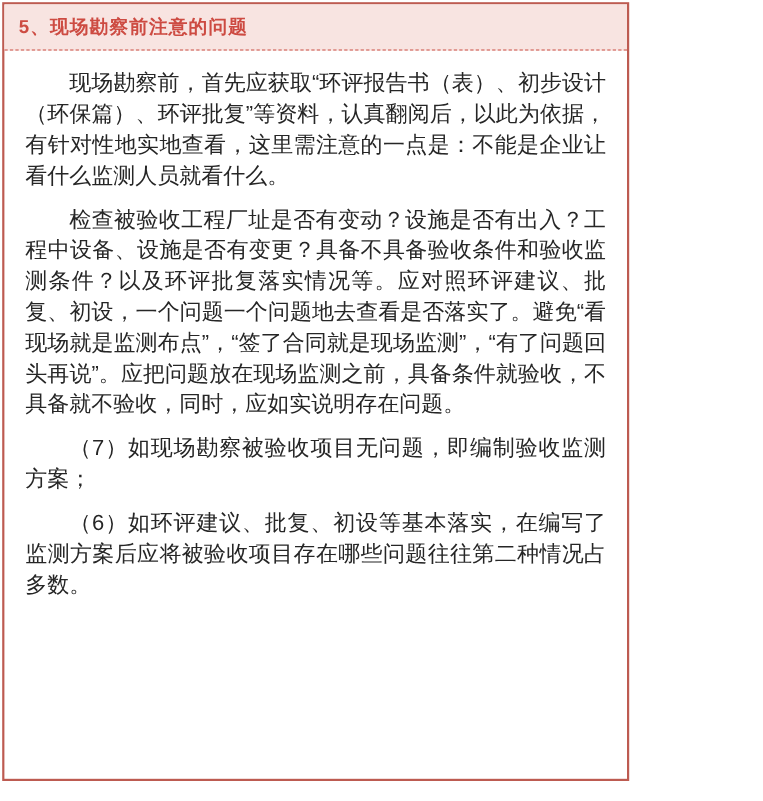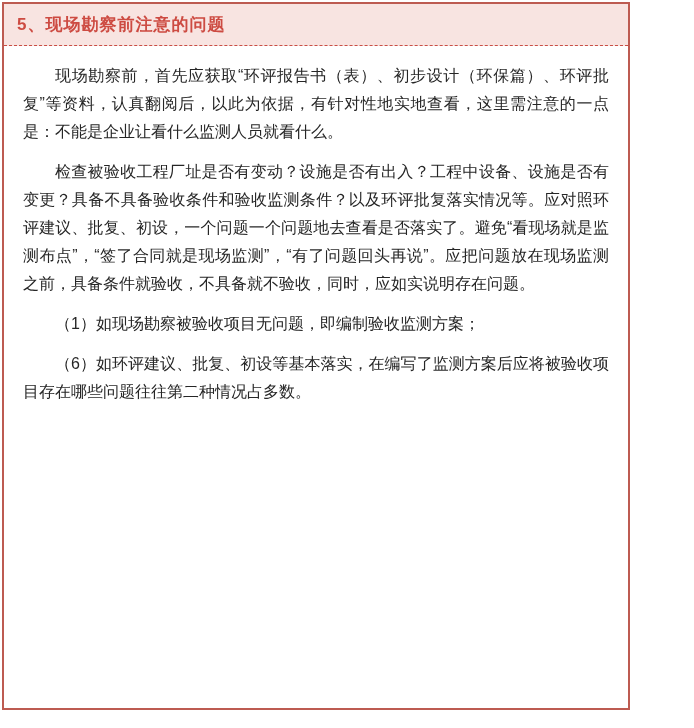--- a/index.html
+++ b/index.html
@@ -6,56 +6,56 @@
     margin: 0;
     padding: 0;
     background: #ffffff;
     width: 694px;
   }
   body {
     font-family: "Liberation Sans", "DejaVu Sans", sans-serif;
   }
   .doc-panel {
     box-sizing: border-box;
-    width: 628px;
+    width: 570px;
     min-height: 708px;
     margin: 2px;
     border: 2px solid #bd5b51;
     background: #ffffff;
   }
   .doc-header {
     background: #f8e4e1;
     border-bottom: 1px dashed #c94e45;
     padding: 9px 13px 8px 13px;
   }
   .doc-title {
     font-size: 17px;
     font-weight: bold;
     color: #cd4b42;
     letter-spacing: 1px;
     line-height: 24px;
   }
   .doc-body {
     padding: 4px 19px 22px 19px;
-    font-size: 16px;
+    font-size: 20px;
     line-height: 28px;
     color: #262626;
     text-align: justify;
   }
   .doc-body p {
     margin: 12px 0;
     text-indent: 2em;
   }
 </style>
 </head>
 <body>
 
 <div class="doc-panel">
   <div class="doc-header">
     <div class="doc-title">5、现场勘察前注意的问题</div>
   </div>
   <div class="doc-body">
     <p>现场勘察前，首先应获取“环评报告书（表）、初步设计（环保篇）、环评批复”等资料，认真翻阅后，以此为依据，有针对性地实地查看，这里需注意的一点是：不能是企业让看什么监测人员就看什么。</p>
     <p>检查被验收工程厂址是否有变动？设施是否有出入？工程中设备、设施是否有变更？具备不具备验收条件和验收监测条件？以及环评批复落实情况等。应对照环评建议、批复、初设，一个问题一个问题地去查看是否落实了。避免“看现场就是监测布点”，“签了合同就是现场监测”，“有了问题回头再说”。应把问题放在现场监测之前，具备条件就验收，不具备就不验收，同时，应如实说明存在问题。</p>
-    <p>（1）如现场勘察被验收项目无问题，即编制验收监测方案；</p>
+    <p>（7）如现场勘察被验收项目无问题，即编制验收监测方案；</p>
     <p>（6）如环评建议、批复、初设等基本落实，在编写了监测方案后应将被验收项目存在哪些问题往往第二种情况占多数。</p>
   </div>
 </div>
 
 </body></html>

